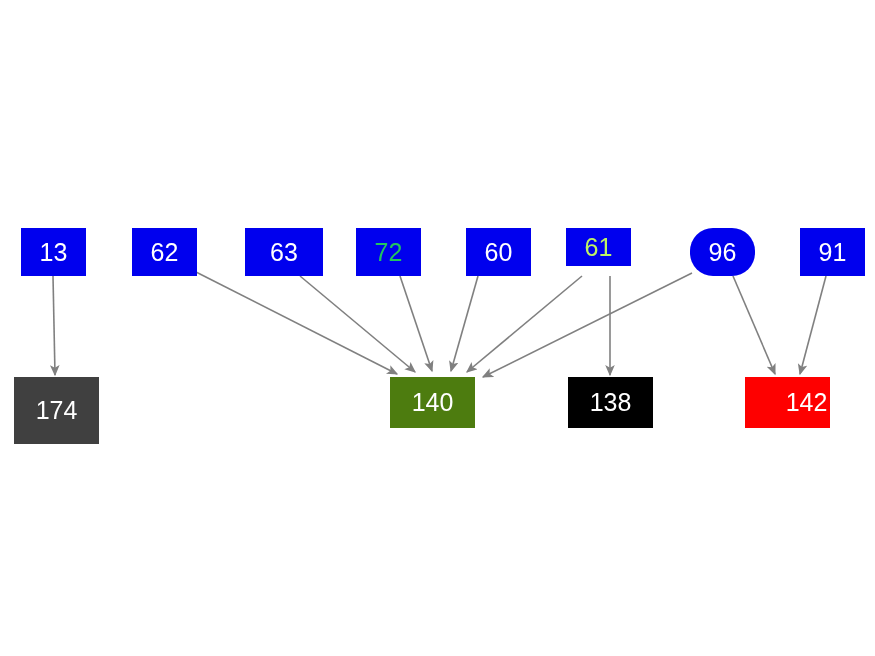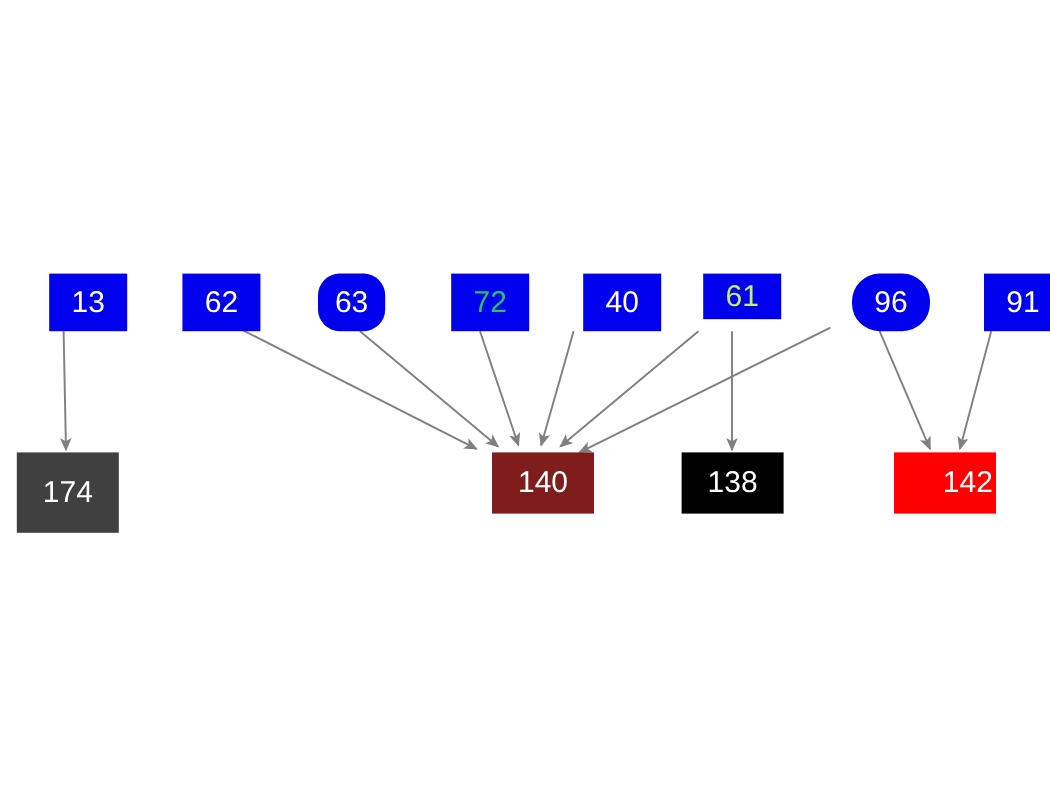--- a/index.html
+++ b/index.html
@@ -32,21 +32,20 @@
     font-size: 25px;
     line-height: 1;
     letter-spacing: 0px;
     box-sizing: border-box;
     user-select: none;
   }
   .node-source {
     background: #0000ee;
     width: 65px;
     height: 48px;
-    margin-left: 20px;
   }
   .node-target {
     background: #fe0000;
     width: 85px;
     height: 51px;
   }
 </style>
 </head>
 <body>
 
@@ -68,27 +67,27 @@
         <line x1="610" y1="276" x2="610" y2="375" stroke="#808080" stroke-width="1.6" marker-end="url(#arrowhead)"></line>
         <line x1="692" y1="273" x2="483" y2="377" stroke="#808080" stroke-width="1.6" marker-end="url(#arrowhead)"></line>
         <line x1="733" y1="276" x2="775" y2="374" stroke="#808080" stroke-width="1.6" marker-end="url(#arrowhead)"></line>
         <line x1="826" y1="276" x2="800" y2="374" stroke="#808080" stroke-width="1.6" marker-end="url(#arrowhead)"></line>
       </g>
   </svg>
 
   <div id="sources-group">
       <div class="node node-source" style="left: 21px; top: 228px; width: 65px; height: 48px; background: rgb(0, 0, 238); color: rgb(255, 255, 255);">13</div>
       <div class="node node-source" style="left: 132px; top: 228px; width: 65px; height: 48px; background: rgb(0, 0, 238); color: rgb(255, 255, 255);">62</div>
-      <div class="node node-source" style="left: 245px; top: 228px; width: 56px; height: 48px; background: rgb(0, 0, 238); color: rgb(255, 255, 255); border-radius: 18px;">63</div>
+      <div class="node node-source" style="left: 245px; top: 228px; width: 78px; height: 48px; background: rgb(0, 0, 238); color: rgb(255, 255, 255);">63</div>
       <div class="node node-source" style="left: 356px; top: 228px; width: 65px; height: 48px; background: rgb(0, 0, 238); color: #22c55e;">72</div>
-      <div class="node node-source" style="left: 466px; top: 228px; width: 65px; height: 48px; background: rgb(0, 0, 238); color: rgb(255, 255, 255);">40</div>
+      <div class="node node-source" style="left: 466px; top: 228px; width: 65px; height: 48px; background: rgb(0, 0, 238); color: rgb(255, 255, 255);">60</div>
       <div class="node node-source" style="left: 566px; top: 228px; width: 65px; height: 38px; background: rgb(0, 0, 238); color: #bef264;">61</div>
       <div class="node node-source" style="left: 690px; top: 228px; width: 65px; height: 48px; background: rgb(0, 0, 238); color: rgb(255, 255, 255); border-radius: 23px;">96</div>
       <div class="node node-source" style="left: 800px; top: 228px; width: 65px; height: 48px; background: rgb(0, 0, 238); color: rgb(255, 255, 255);">91</div>
     </div>
   <div id="targets-group">
       <div class="node node-target" style="left: 14px; top: 377px; width: 85px; height: 67px; background: #404040; color: rgb(255, 255, 255);">174</div>
-      <div class="node node-target" style="left: 410px; top: 377px; width: 85px; height: 51px; background: #7f1d1d; color: rgb(255, 255, 255);">140</div>
+      <div class="node node-target" style="left: 390px; top: 377px; width: 85px; height: 51px; background: #4d7c0f; color: rgb(255, 255, 255);">140</div>
       <div class="node node-target" style="left: 568px; top: 377px; width: 85px; height: 51px; background: #000000; color: rgb(255, 255, 255);">138</div>
       <div class="node node-target" style="left: 745px; top: 377px; width: 85px; height: 51px; background: rgb(254, 0, 0); color: rgb(255, 255, 255); padding-left: 38px;">142</div>
     </div>
 
 </div>
 
 </body></html>

